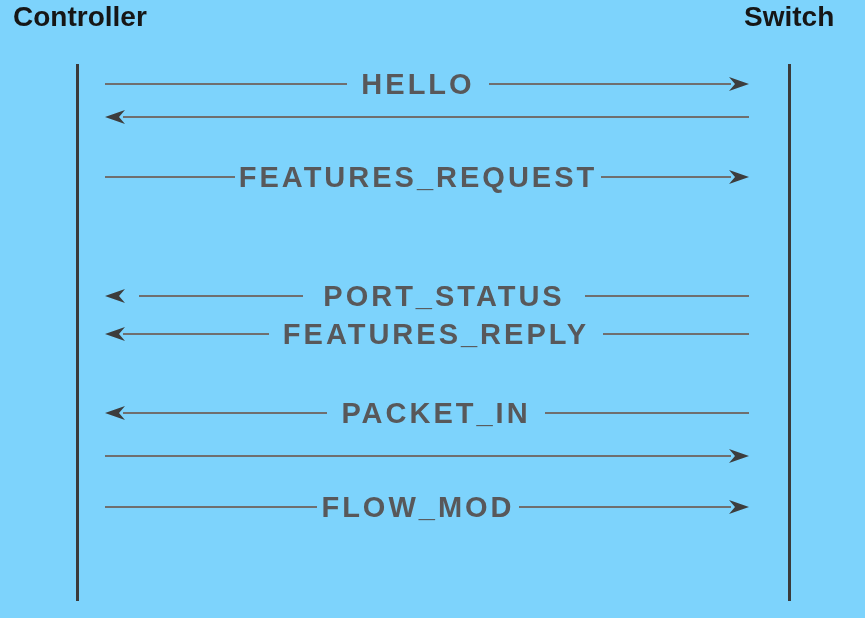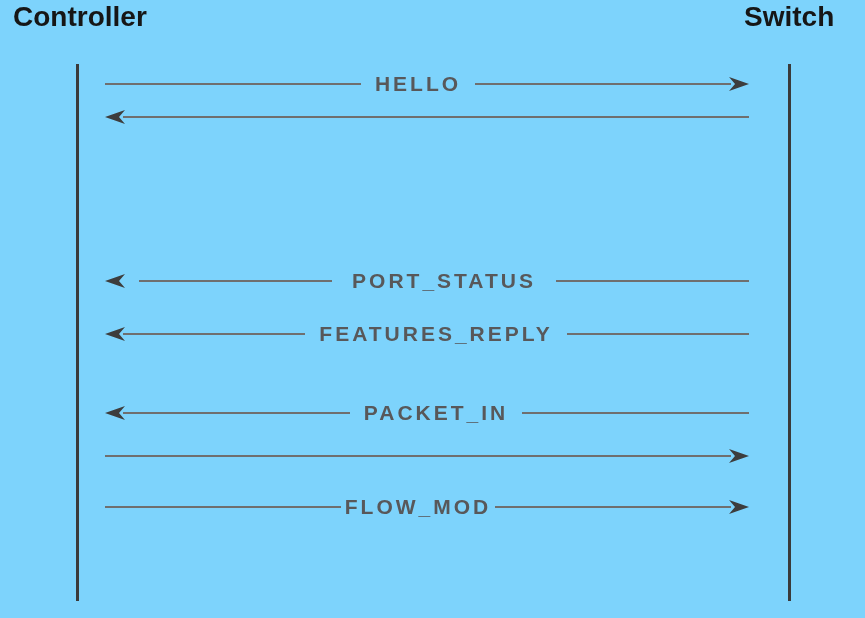--- a/index.html
+++ b/index.html
@@ -43,21 +43,21 @@
     display: flex;
     align-items: center;
   }
   .seg {
     flex: 1 1 auto;
     height: 2px;
     background: #6f6f6f;
   }
   .lbl {
     flex: 0 0 auto;
-    font-size: 21px;
+    font-size: 29px;
     font-weight: bold;
     letter-spacing: 3px;
     color: #58585a;
     white-space: nowrap;
     padding: 0 4px;
     line-height: 26px;
   }
   .msg.gapped .lbl { padding: 0 14px; }
   .head {
     flex: 0 0 auto;
@@ -71,21 +71,21 @@
   }
   .head.left-dir {
     clip-path: polygon(0 50%, 100% 0, 70% 50%, 100% 100%);
     margin-right: -2px;
   }
   
   .m0 { top: 71px;  }
   .m1 { top: 104px; }
   .m2 { top: 164px; }
   .m3 { top: 217px; }
-  .m4 { top: 268px; gap: 16px; }
+  .m4 { top: 283px; gap: 16px; }
   .m5 { top: 321px; }
   .m6 { top: 400px; }
   .m7 { top: 443px; }
   .m8 { top: 494px; }
 </style>
 </head>
 <body>
 
 <div class="stage">
 
@@ -100,20 +100,26 @@
     <span class="lbl">HELLO</span>
     <span class="seg"></span>
     <span class="head right-dir"></span>
   </div>
 
   <div class="msg m1">
     <span class="head left-dir"></span>
     <span class="seg"></span>
   </div>
 
+  <div class="msg m2">
+    <span class="seg"></span>
+    <span class="lbl">FEATURES_REQUEST</span>
+    <span class="seg"></span>
+    <span class="head right-dir"></span>
+  </div>
 
 
   <div class="msg m4">
     <span class="head left-dir"></span>
     <span class="seg"></span>
     <span class="lbl">PORT_STATUS</span>
     <span class="seg"></span>
   </div>
 
   <div class="msg m5 gapped">

